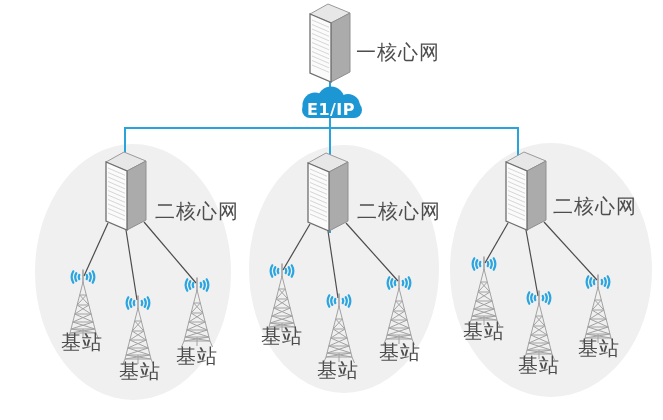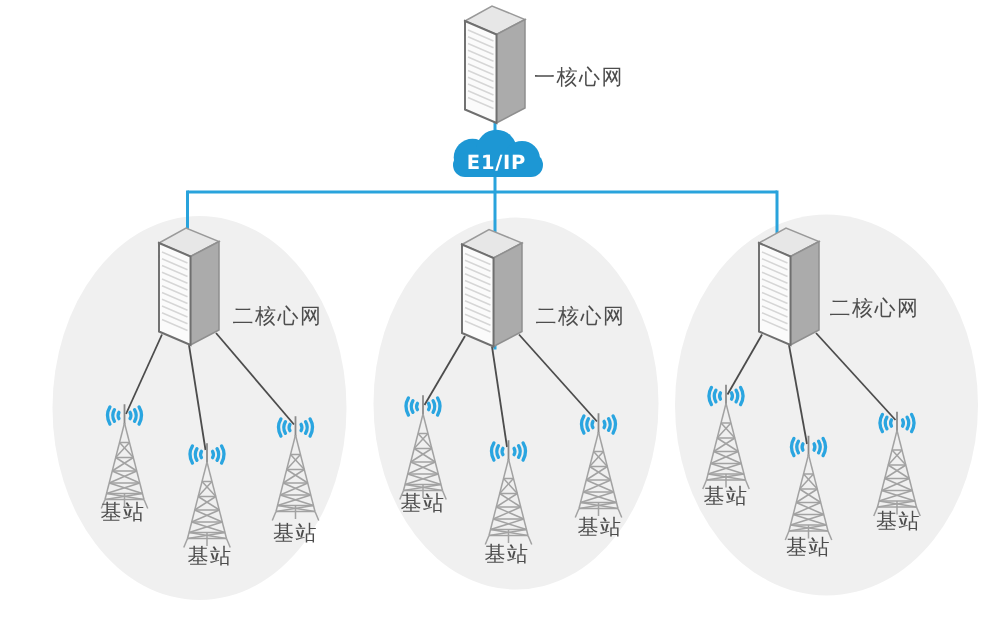--- a/index.html
+++ b/index.html
@@ -8,31 +8,31 @@
     width: 663px;
     height: 420px;
     background: #ffffff;
     overflow: hidden;
     font-family: "DejaVu Sans", "Liberation Sans", sans-serif;
   }
   .stage svg { position: absolute; left: 0; top: 0; }
   .lbl {
     position: absolute;
     color: #4d4d4d;
-    font-size: 14px;
+    font-size: 20px;
     line-height: 1;
     white-space: nowrap;
     letter-spacing: 1px;
   }
   .lbl.anchor-left { transform: translateY(-50%); }
   .lbl.centered { transform: translate(-50%, -50%); }
   .cloud-text {
     position: absolute;
     color: #ffffff;
-    font-size: 13px;
+    font-size: 16px;
     font-weight: bold;
     transform: translate(-50%, -50%);
     letter-spacing: 0.5px;
   }
 </style>
 </head>
 <body>
 
 <div class="stage">
 

